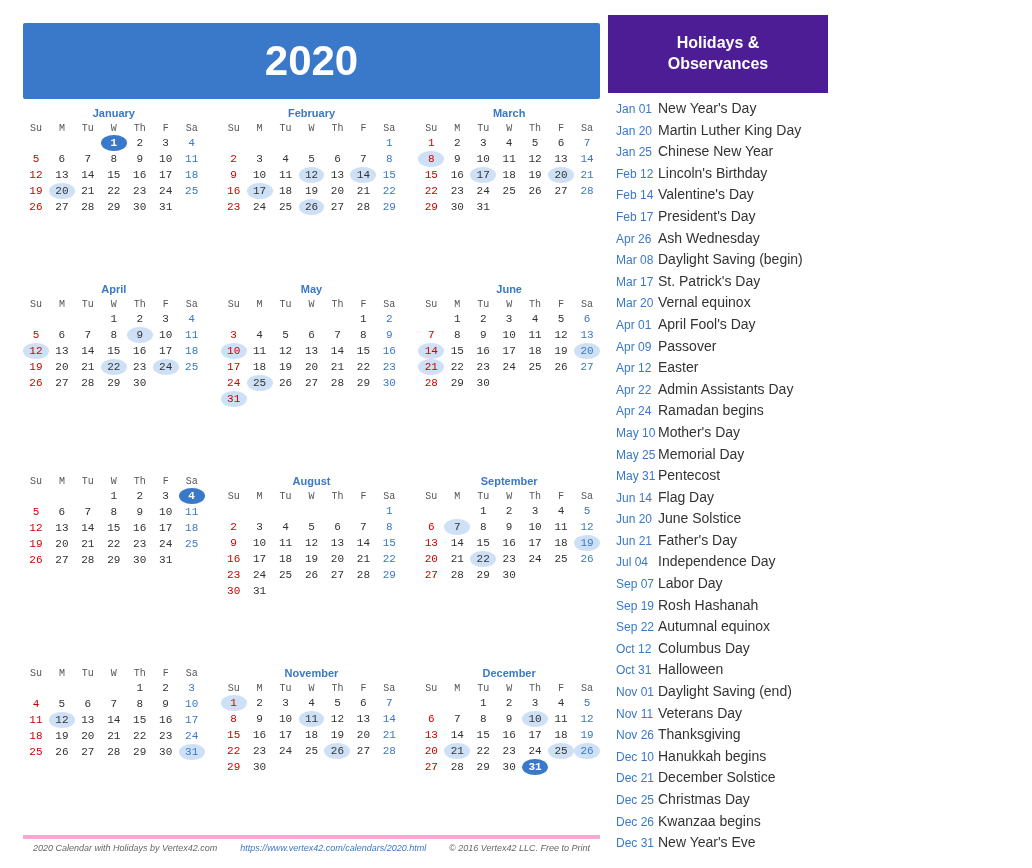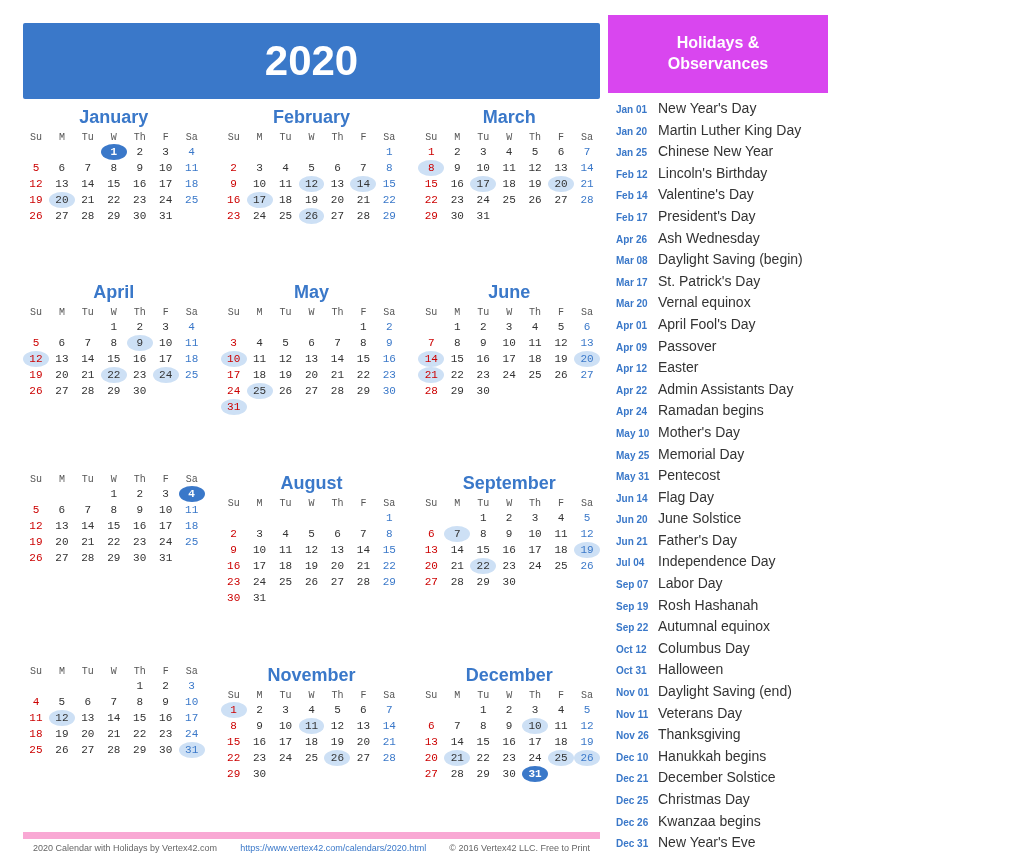--- a/index.html
+++ b/index.html
@@ -51,21 +51,21 @@
     }
 
     .month-block {
       display: flex;
       flex-direction: column;
     }
 
     .month-name {
       text-align: center;
       color: #3a78c9;
-      font-size: 18px;
+      font-size: 11px;
       font-weight: bold;
       margin-bottom: 3px;
     }
 
     .month-grid {
       width: 100%;
     }
 
     .month-grid table {
       width: 100%;
@@ -105,21 +105,21 @@
     }
     .month-grid td.highlight-blue.saturday { color: #3a78c9; }
 
     .sidebar {
       width: 220px;
       padding: 0;
       background: #fff;
     }
 
     .sidebar-header {
-      background: #d946ef;
+      background: #4c1d95;
       color: white;
       text-align: center;
       font-size: 16px;
       font-weight: bold;
       padding: 14px 10px;
       line-height: 1.3;
       min-height: 78px;
       display: flex;
       align-items: center;
       justify-content: center;
@@ -133,38 +133,39 @@
     .holiday-item {
       display: flex;
       align-items: baseline;
       margin-bottom: 2px;
       font-size: 11px;
       line-height: 1.4;
     }
 
     .holiday-date {
       color: #3a78c9;
-      font-weight: bold;
+      font-weight: normal;
       min-width: 42px;
-      font-size: 10px;
+      font-size: 12px;
     }
 
     .holiday-name {
       color: #333;
       font-size: 14px;
     }
 
     .footer {
       display: flex;
       justify-content: space-between;
       padding: 4px 10px;
       font-size: 9px;
       color: #666;
-      border-top: 7px solid #f9a8d4;
+      border-top: 4px solid #f9a8d4;
       margin-top: 4px;
+      font-style: italic;
     }
 
     .footer-left { color: #666; }
     .footer-center { color: #3a78c9; }
     .footer-right { color: #666; }
   </style>
 </head>
 <body>
 
 <div class="page">

